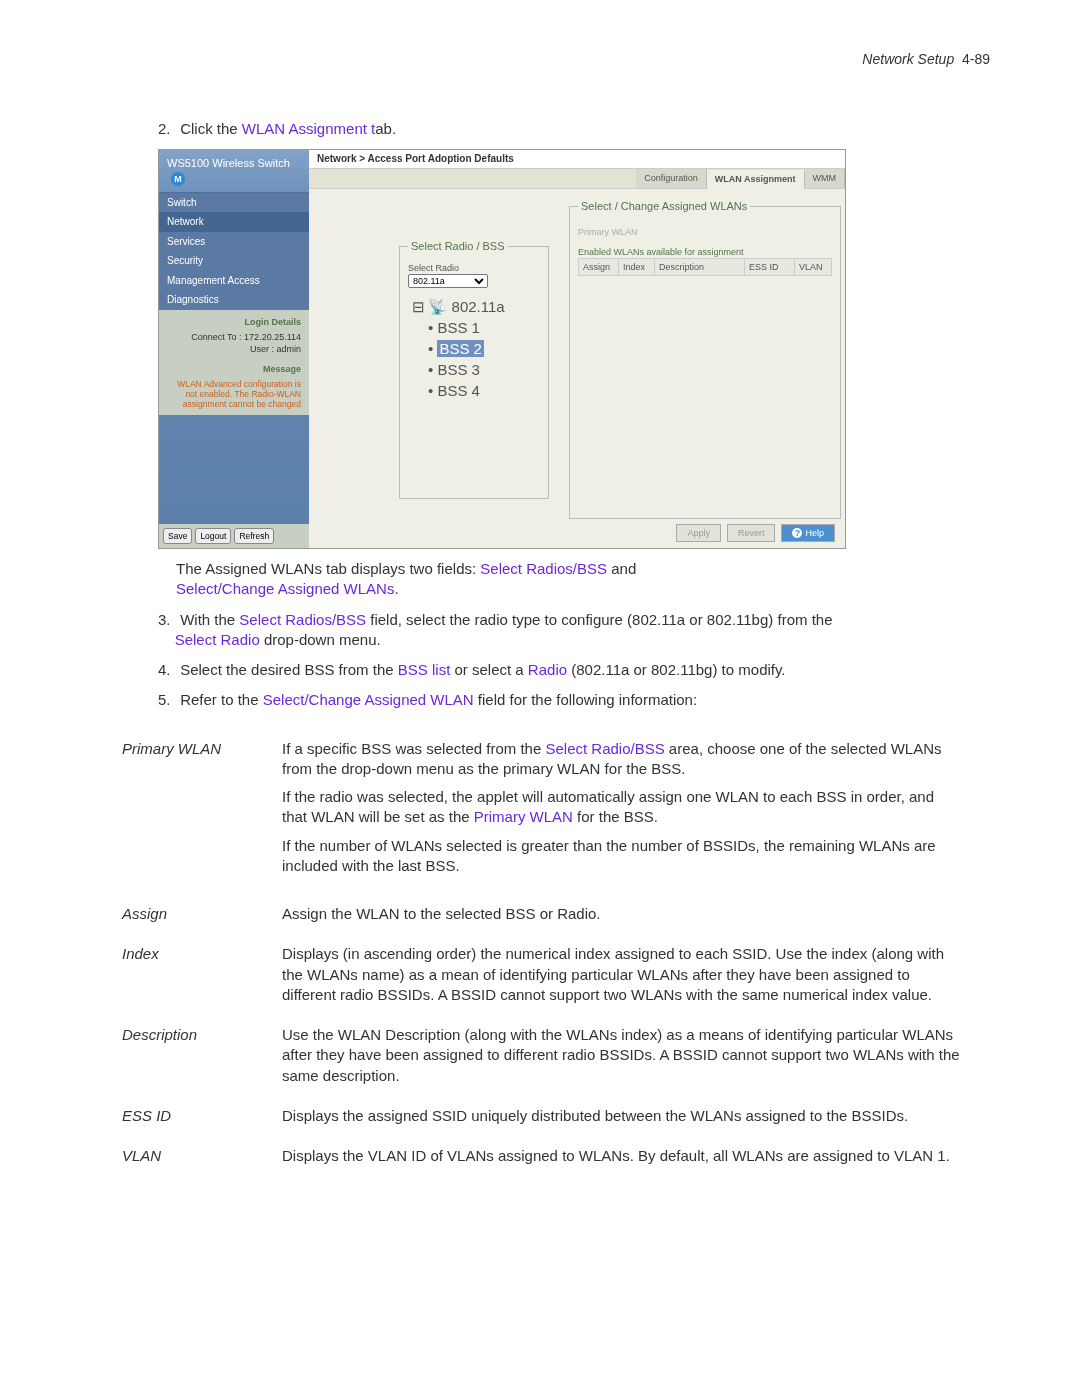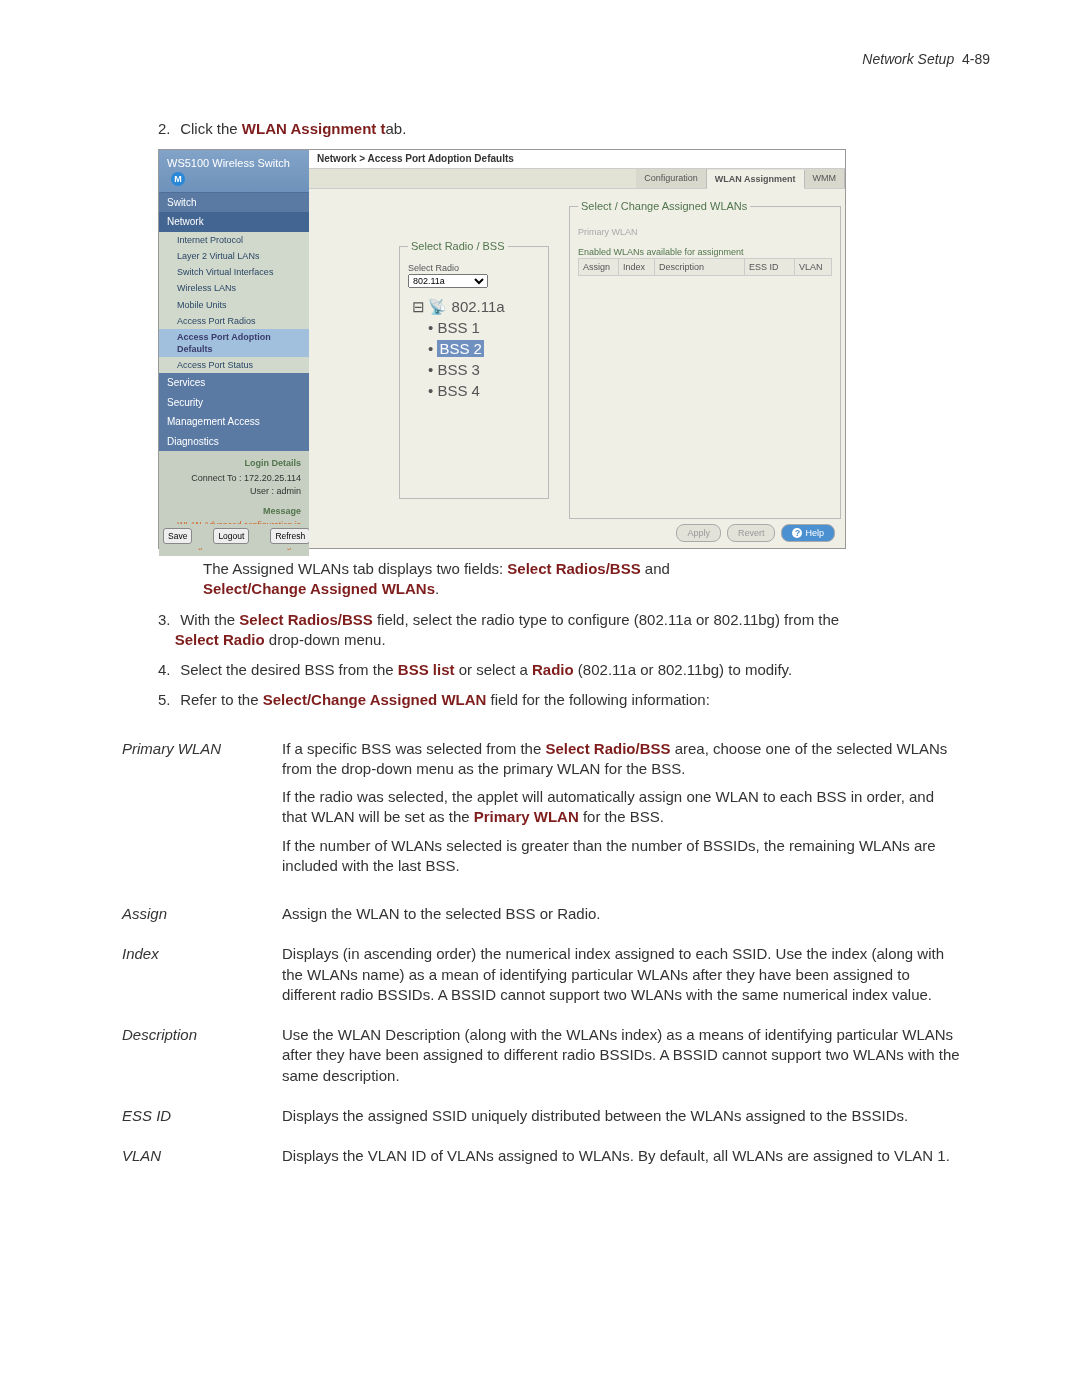--- a/index.html
+++ b/index.html
@@ -17,21 +17,21 @@
       text-align: right;
       font-size: 14px;
       margin-bottom: 50px;
     }
     .header-row .section-name { font-style: italic; color: #333; }
     .numbered-step {
       margin-left: 68px;
       margin-bottom: 10px;
     }
     .numbered-step .num { display:inline-block; width: 18px; }
-    .bold-orange { color: #7f1d1d; font-weight: bold; }
+    .bold-orange { color: #6d28d9; font-weight: normal; }
     .screenshot {
       width: 688px;
       height: 400px;
       margin: 10px 0 10px 68px;
       border: 1px solid #999;
       background: #f4f4ef;
       position: relative;
       font-size: 10px;
       color: #555;
     }
@@ -57,21 +57,21 @@
     .ss-nav-items { background:#D1D9CC; color:#2a4666; }
     .ss-nav-items div { padding:2px 6px 2px 18px; font-size:9px; }
     .ss-nav-items div.sel { background:#a0c0dd; color:#3b3b6b; font-weight:bold; }
     .ss-login {
       background:#C6CFC1; color:#333; padding:6px 8px; font-size:9px;text-align:right;
     }
     .ss-login .title { color:#52754E; font-weight:bold; margin-bottom:3px; }
     .ss-login .msg-warn { color:#D06020; font-size:8.5px; line-height:1.2; margin-top:2px;}
     .ss-bottom-btns {
       position:absolute; left:0; bottom:0; width:150px;
-      background:#C6CFC1; padding:4px; display:flex; gap:21px;
+      background:#C6CFC1; padding:4px; display:flex; gap:3px;
     }
     .ss-bottom-btns button {
       font-size:8.5px; padding:2px 4px; border:1px solid #888; background:#eee; border-radius:3px;
     }
     .ss-main {
       position:absolute; left:150px; right:0; top:0; bottom:0;
       background:#EFEFE6;
     }
     .ss-breadcrumb {
       background:#fff; padding:2px 8px; font-size:10px; font-weight:bold; color:#333;
@@ -98,30 +98,30 @@
     .ss-assigned .primary { color:#aaa; padding:4px 0; }
     .ss-assigned .enabled-lbl { color:#52754E; font-size:9px; margin-top:4px; }
     .ss-table-head {
       display:flex; border:1px solid #ccc; background:#e8e8df; font-size:9px;
     }
     .ss-table-head div { padding:2px 4px; border-right:1px solid #ccc; }
     .ss-action-btns {
       position:absolute; right:10px; bottom:6px; display:flex; gap:6px;
     }
     .ss-action-btns button {
-      font-size:9px; padding:3px 10px; border:1px solid #aaa; border-radius:8px;
+      font-size:9px; padding:3px 10px; border:1px solid #aaa; border-radius:0;
       background:#e2e2d9; color:#999;
     }
     .ss-action-btns button.help { background:#4b90d0; color:#fff; }
     .ss-action-btns button.help .hicon {
       display:inline-block; width:10px; height:10px; background:#fff; color:#4b90d0;
       border-radius:50%; font-weight:bold; text-align:center; line-height:10px; margin-right:3px;
     }
     .body-text {
-      margin-left: 113px;
+      margin-left: 86px;
       margin-bottom: 10px;
       margin-right: 10px;
     }
     .def-table {
       margin: 18px 0 0 32px;
       width: 850px;
       border-collapse: collapse;
     }
     .def-table td {
       vertical-align: top;
@@ -149,30 +149,20 @@
 </div>
 
 <div class="screenshot">
   <div class="ss-left">
     <div class="ss-left-title">
       <span>WS5100 Wireless Switch</span>
       <span class="badge">M</span>
     </div>
     <div class="ss-nav-header">Switch</div>
     <div class="ss-nav-header" style="background:#436591;">Network</div>
-    <div class="ss-nav-items">
-      <div>Internet Protocol</div>
-      <div>Layer 2 Virtual LANs</div>
-      <div>Switch Virtual Interfaces</div>
-      <div>Wireless LANs</div>
-      <div>Mobile Units</div>
-      <div>Access Port Radios</div>
-      <div class="sel">Access Port Adoption Defaults</div>
-      <div>Access Port Status</div>
-    </div>
     <div class="ss-nav-header">Services</div>
     <div class="ss-nav-header">Security</div>
     <div class="ss-nav-header">Management Access</div>
     <div class="ss-nav-header">Diagnostics</div>
 
     <div class="ss-login">
       <div class="title">Login Details</div>
       <div><span>Connect To :</span> <span>172.20.25.114</span></div>
       <div><span>User :</span> <span>admin</span></div>
     </div>

